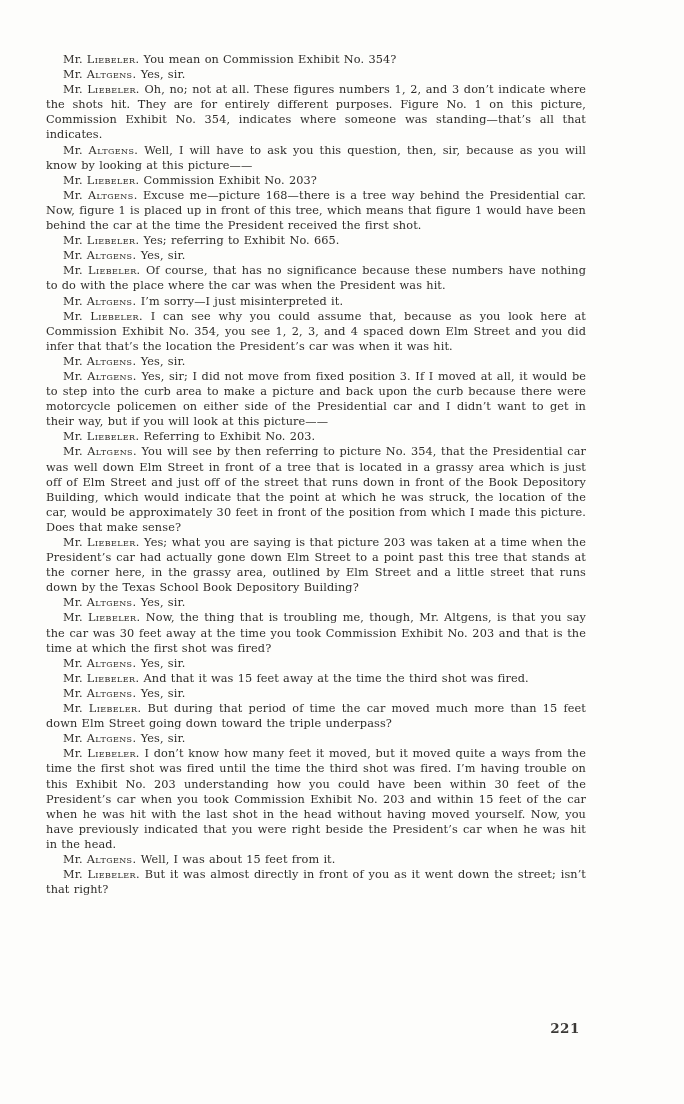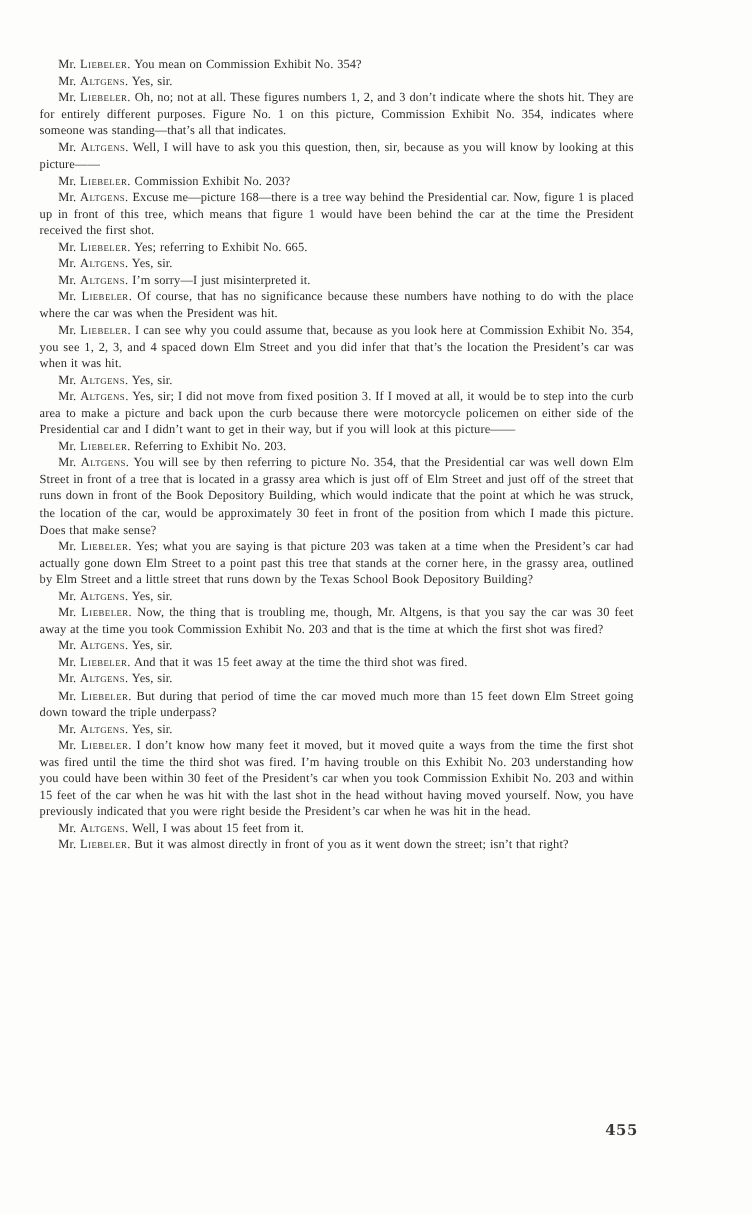--- a/index.html
+++ b/index.html
@@ -12,24 +12,23 @@
     width: 684px;
     height: 1104px;
     box-sizing: border-box;
     background: #fdfdfb;
     font-family: "DejaVu Serif", "Liberation Serif", serif;
     color: #2e2c29;
     overflow: hidden;
   }
   .text-block {
     position: absolute;
-    left: 36px;
+    left: 46px;
     top: 52px;
     width: 540px;
-    font-family: Liberation Serif, serif;
   }
   .para {
     margin: 0;
     font-size: 11.3px;
     line-height: 15.1px;
     text-align: justify;
     text-indent: 17px;
     letter-spacing: 0.1px;
     word-spacing: 0.5px;
   }
@@ -68,23 +67,23 @@
   <p class="para"><span class="speaker"><span class="speaker-prefix">Mr. </span><span class="speaker-surname">Altgens.</span></span><span class="speech"> Well, I will have to ask you this question, then, sir, because as you will know by looking at this picture——</span></p>
 
   <p class="para"><span class="speaker"><span class="speaker-prefix">Mr. </span><span class="speaker-surname">Liebeler.</span></span><span class="speech"> Commission Exhibit No. 203?</span></p>
 
   <p class="para"><span class="speaker"><span class="speaker-prefix">Mr. </span><span class="speaker-surname">Altgens.</span></span><span class="speech"> Excuse me—picture 168—there is a tree way behind the Presidential car.  Now, figure 1 is placed up in front of this tree, which means that figure 1 would have been behind the car at the time the President received the first shot.</span></p>
 
   <p class="para"><span class="speaker"><span class="speaker-prefix">Mr. </span><span class="speaker-surname">Liebeler.</span></span><span class="speech"> Yes; referring to Exhibit No. 665.</span></p>
 
   <p class="para"><span class="speaker"><span class="speaker-prefix">Mr. </span><span class="speaker-surname">Altgens.</span></span><span class="speech"> Yes, sir.</span></p>
 
+  <p class="para"><span class="speaker"><span class="speaker-prefix">Mr. </span><span class="speaker-surname">Liebeler.</span></span><span class="speech"> Of course, that has no significance because these numbers have nothing to do with the place where the car was when the President was hit.</span></p>
+
   <p class="para"><span class="speaker"><span class="speaker-prefix">Mr. </span><span class="speaker-surname">Altgens.</span></span><span class="speech"> I’m sorry—I just misinterpreted it.</span></p>
-
-  <p class="para"><span class="speaker"><span class="speaker-prefix">Mr. </span><span class="speaker-surname">Liebeler.</span></span><span class="speech"> Of course, that has no significance because these numbers have nothing to do with the place where the car was when the President was hit.</span></p>
 
   <p class="para"><span class="speaker"><span class="speaker-prefix">Mr. </span><span class="speaker-surname">Liebeler.</span></span><span class="speech"> I can see why you could assume that, because as you look here at Commission Exhibit No. 354, you see 1, 2, 3, and 4 spaced down Elm Street and you did infer that that’s the location the President’s car was when it was hit.</span></p>
 
   <p class="para"><span class="speaker"><span class="speaker-prefix">Mr. </span><span class="speaker-surname">Altgens.</span></span><span class="speech"> Yes, sir.</span></p>
 
 
   <p class="para"><span class="speaker"><span class="speaker-prefix">Mr. </span><span class="speaker-surname">Altgens.</span></span><span class="speech"> Yes, sir; I did not move from fixed position 3.  If I moved at all, it would be to step into the curb area to make a picture and back upon the curb because there were motorcycle policemen on either side of the Presidential car and I didn’t want to get in their way, but if you will look at this picture——</span></p>
 
   <p class="para"><span class="speaker"><span class="speaker-prefix">Mr. </span><span class="speaker-surname">Liebeler.</span></span><span class="speech"> Referring to Exhibit No. 203.</span></p>
 
@@ -106,14 +105,14 @@
 
   <p class="para"><span class="speaker"><span class="speaker-prefix">Mr. </span><span class="speaker-surname">Altgens.</span></span><span class="speech"> Yes, sir.</span></p>
 
   <p class="para"><span class="speaker"><span class="speaker-prefix">Mr. </span><span class="speaker-surname">Liebeler.</span></span><span class="speech"> I don’t know how many feet it moved, but it moved quite a ways from the time the first shot was fired until the time the third shot was fired.  I’m having trouble on this Exhibit No. 203 understanding how you could have been within 30 feet of the President’s car when you took Commission Exhibit No. 203 and within 15 feet of the car when he was hit with the last shot in the head without having moved yourself.  Now, you have previously indicated that you were right beside the President’s car when he was hit in the head.</span></p>
 
   <p class="para"><span class="speaker"><span class="speaker-prefix">Mr. </span><span class="speaker-surname">Altgens.</span></span><span class="speech"> Well, I was about 15 feet from it.</span></p>
 
   <p class="para"><span class="speaker"><span class="speaker-prefix">Mr. </span><span class="speaker-surname">Liebeler.</span></span><span class="speech"> But it was almost directly in front of you as it went down the street; isn’t that right?</span></p>
 
 </div>
-  <div class="page-number">455</div>
+  <div class="page-number">221</div>
 </div>
 
 </body></html>

